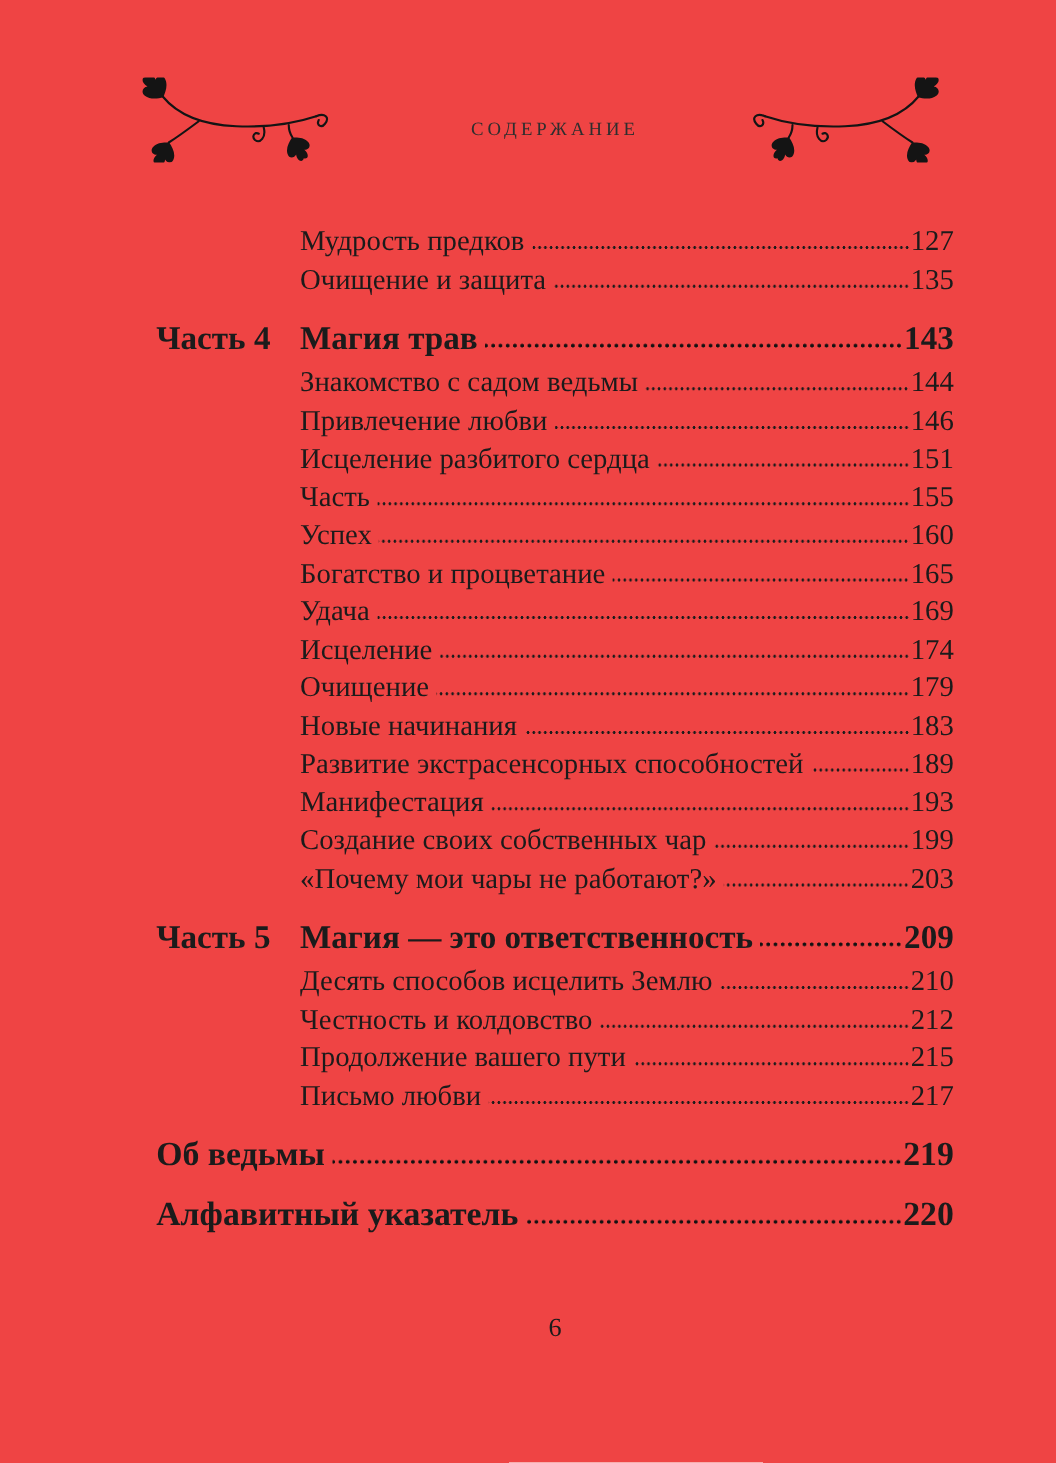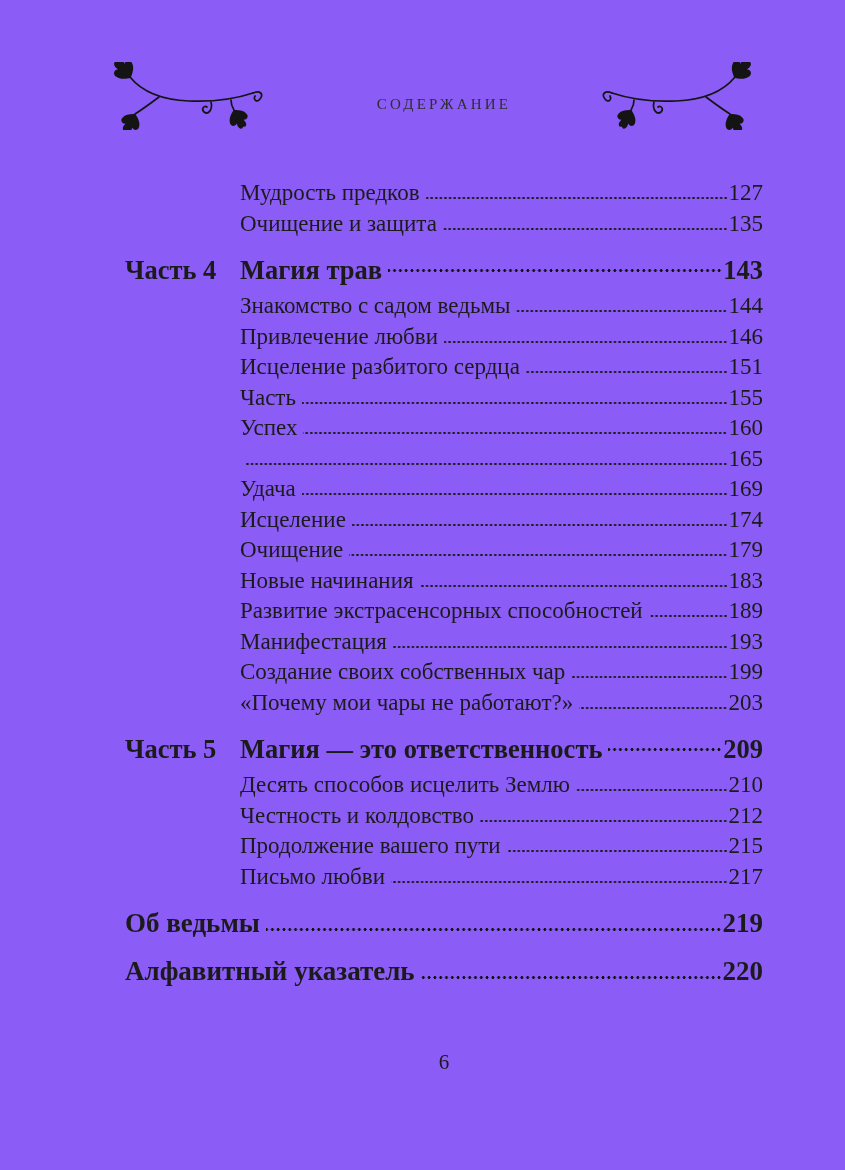--- a/index.html
+++ b/index.html
@@ -1,20 +1,20 @@
 <!DOCTYPE html>
 <html lang="ru"><head>
 <meta charset="utf-8">
 <style>
   html, body { margin: 0; padding: 0; background: #ffffff; }
   .page {
     position: relative;
     width: 845px;
     height: 1170px;
-    background: #8b5cf6;
+    background: #ef4444;
     font-family: "Liberation Serif", "DejaVu Serif", serif;
     color: #1b1b1b;
     overflow: hidden;
   }
 
   
   .header-title {
     position: absolute;
     top: 96px;
     left: 125px;
@@ -50,21 +50,20 @@
     white-space: nowrap;
   }
   .toc-row.sub { padding-left: 115px; justify-content: center; }
   .toc-row.part {
     height: 34px;
     line-height: 34px;
     margin-top: 14px;
     margin-bottom: 4px;
     font-weight: bold;
     font-size: 26.5px;
-    align-items: center;
   }
   .toc-row.top {
     height: 34px;
     line-height: 34px;
     margin-top: 14px;
     font-weight: bold;
     font-size: 27px;
   }
   .part-label { flex: none; width: 115px; }
   .entry-label { flex: none; }
@@ -184,20 +183,21 @@
       <span class="page-num">155</span>
     </div>
       <div class="toc-row sub">
 
       <span class="entry-label">Успех</span>
       <span class="dot-leader"></span>
       <span class="page-num">160</span>
     </div>
       <div class="toc-row sub">
 
+      <span class="entry-label">Богатство и процветание</span>
       <span class="dot-leader"></span>
       <span class="page-num">165</span>
     </div>
       <div class="toc-row sub">
 
       <span class="entry-label">Удача</span>
       <span class="dot-leader"></span>
       <span class="page-num">169</span>
     </div>
       <div class="toc-row sub">

